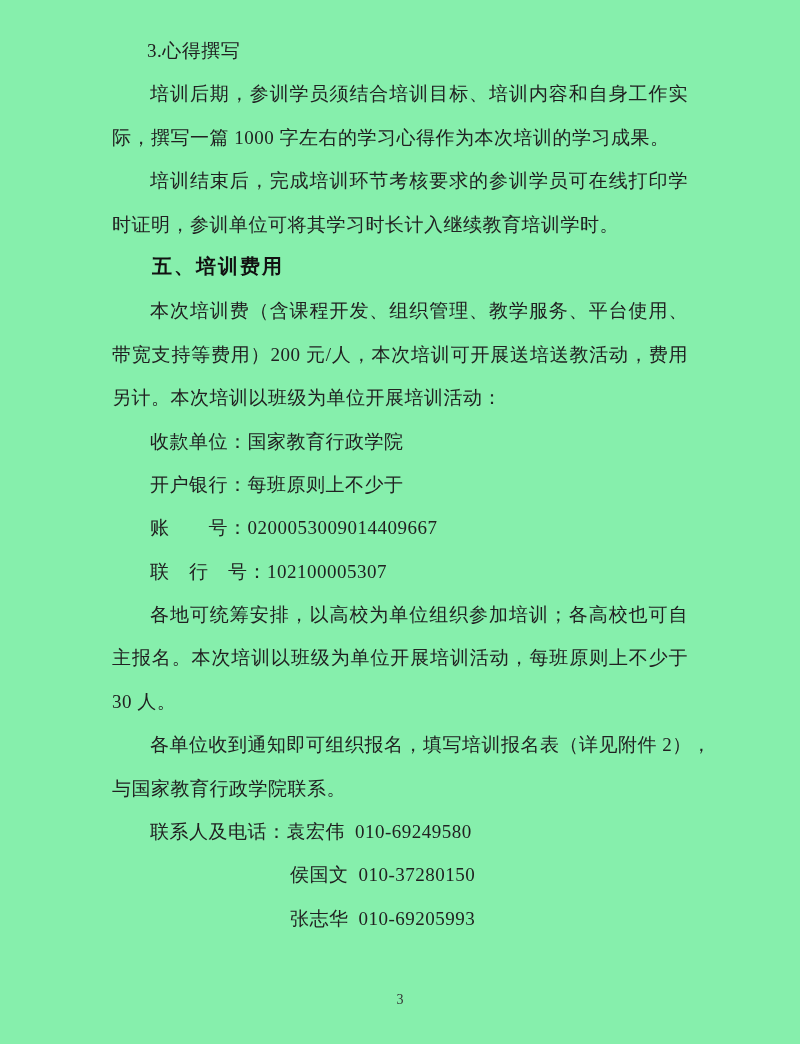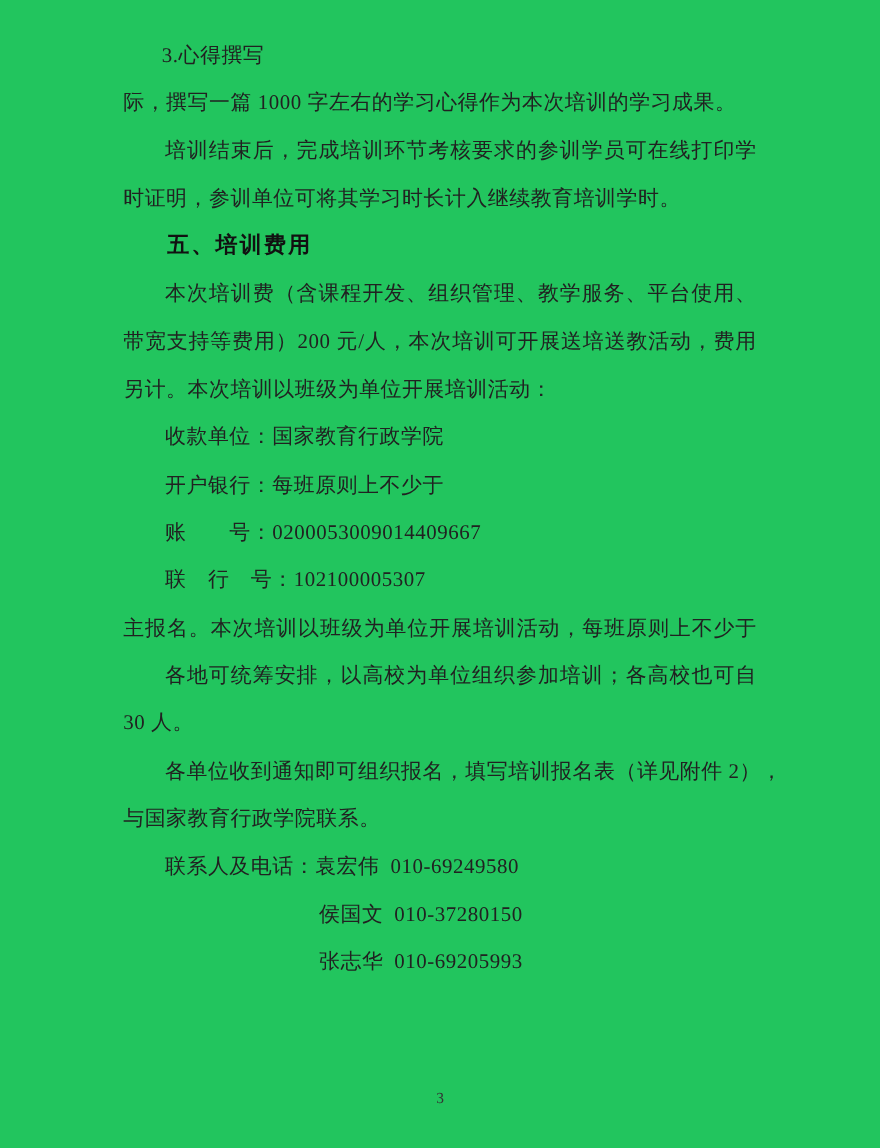--- a/index.html
+++ b/index.html
@@ -4,21 +4,21 @@
 <style>
   html, body {
     margin: 0;
     padding: 0;
     background: #ffffff;
   }
   .page {
     position: relative;
     width: 800px;
     height: 1044px;
-    background: #22c55e;
+    background: #86efac;
     overflow: hidden;
   }
   .content {
     position: absolute;
     left: 112px;
     top: 29px;
     width: 576px;
   }
   .line {
     height: 43.4px;
@@ -56,33 +56,34 @@
     color: #333333;
     font-family: "Liberation Serif", "DejaVu Serif", serif;
   }
 </style>
 </head>
 <body>
 
 <div class="page">
   <div class="content" id="document-body">
       <div class="line sub">3.心得撰写</div>
+      <div class="line first">培训后期，参训学员须结合培训目标、培训内容和自身工作实</div>
       <div class="line last">际，撰写一篇 1000 字左右的学习心得作为本次培训的学习成果。</div>
       <div class="line first">培训结束后，完成培训环节考核要求的参训学员可在线打印学</div>
       <div class="line last">时证明，参训单位可将其学习时长计入继续教育培训学时。</div>
       <div class="line heading">五、培训费用</div>
       <div class="line first">本次培训费（含课程开发、组织管理、教学服务、平台使用、</div>
       <div class="line mid">带宽支持等费用）200 元/人，本次培训可开展送培送教活动，费用</div>
       <div class="line last">另计。本次培训以班级为单位开展培训活动：</div>
       <div class="line field">收款单位：国家教育行政学院</div>
       <div class="line field">开户银行：每班原则上不少于</div>
       <div class="line field">账　　号：0200053009014409667</div>
       <div class="line field">联　行　号：102100005307</div>
+      <div class="line first">各地可统筹安排，以高校为单位组织参加培训；各高校也可自</div>
       <div class="line mid">主报名。本次培训以班级为单位开展培训活动，每班原则上不少于</div>
-      <div class="line first">各地可统筹安排，以高校为单位组织参加培训；各高校也可自</div>
       <div class="line last">30 人。</div>
       <div class="line first">各单位收到通知即可组织报名，填写培训报名表（详见附件 2），</div>
       <div class="line last">与国家教育行政学院联系。</div>
       <div class="line field">联系人及电话：袁宏伟 010-69249580</div>
       <div class="line contact">侯国文 010-37280150</div>
       <div class="line contact">张志华 010-69205993</div>
     </div>
   <div class="footer">3</div>
 </div>
 

